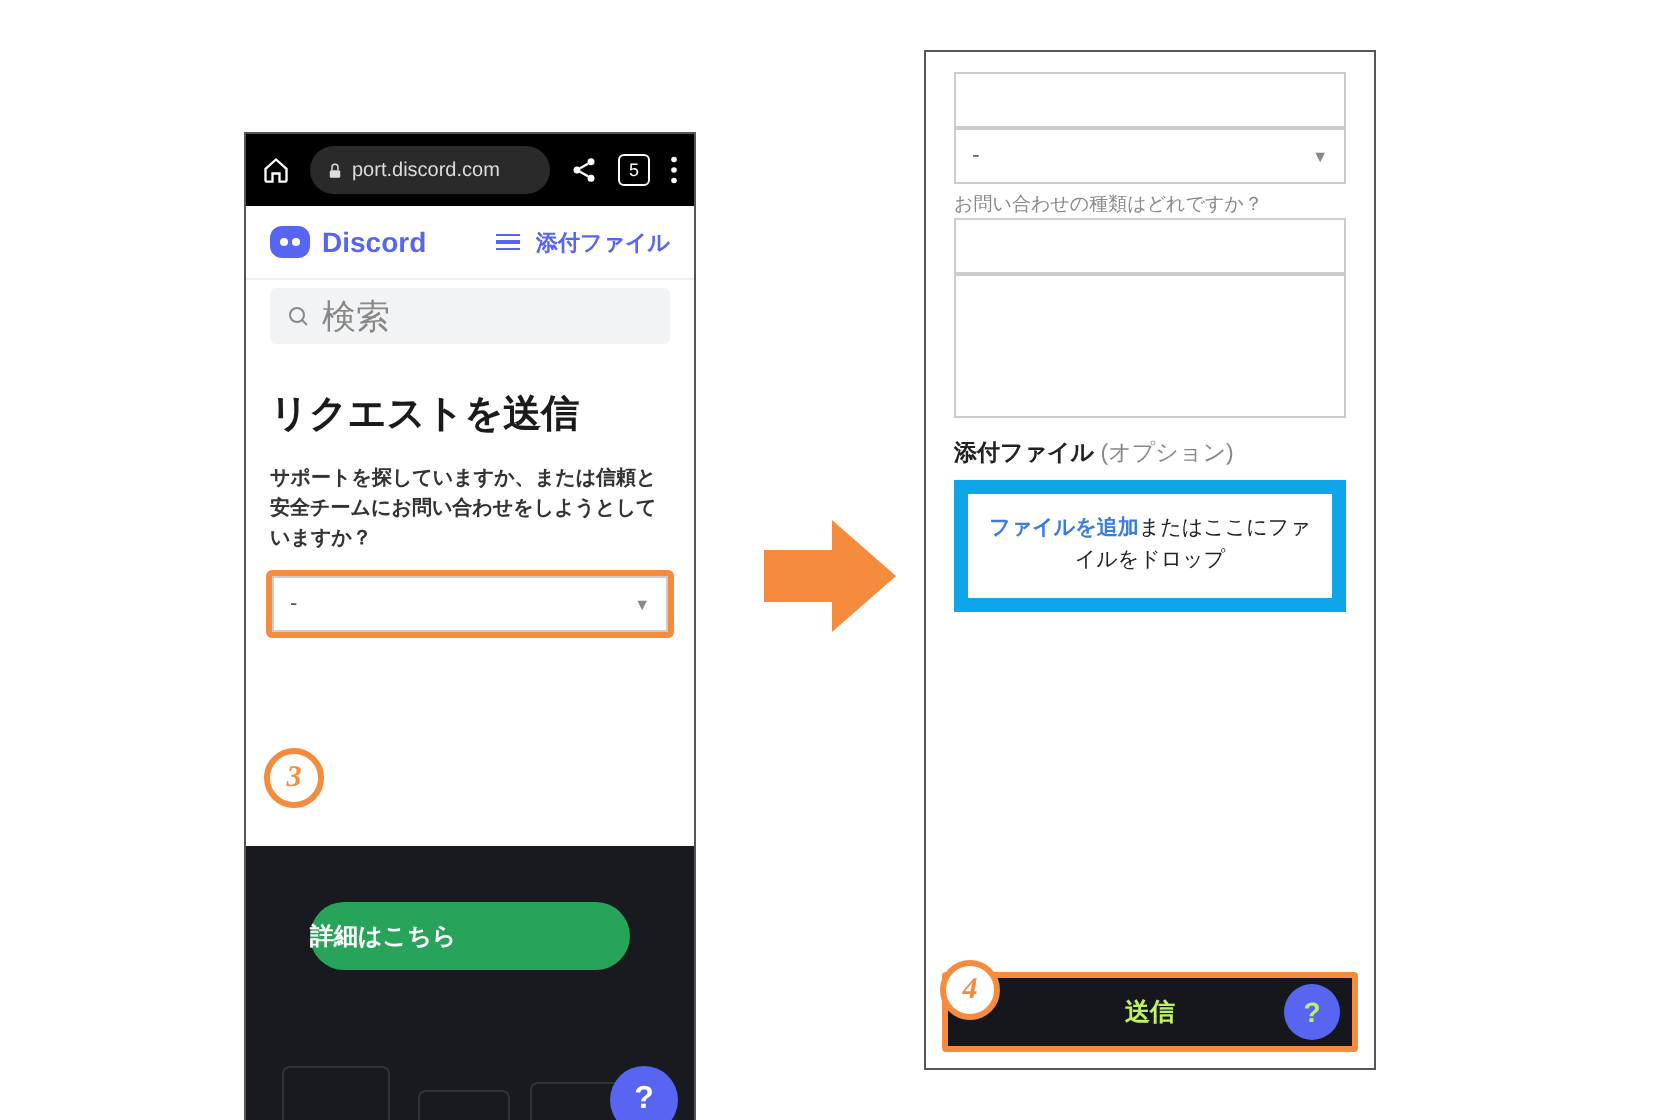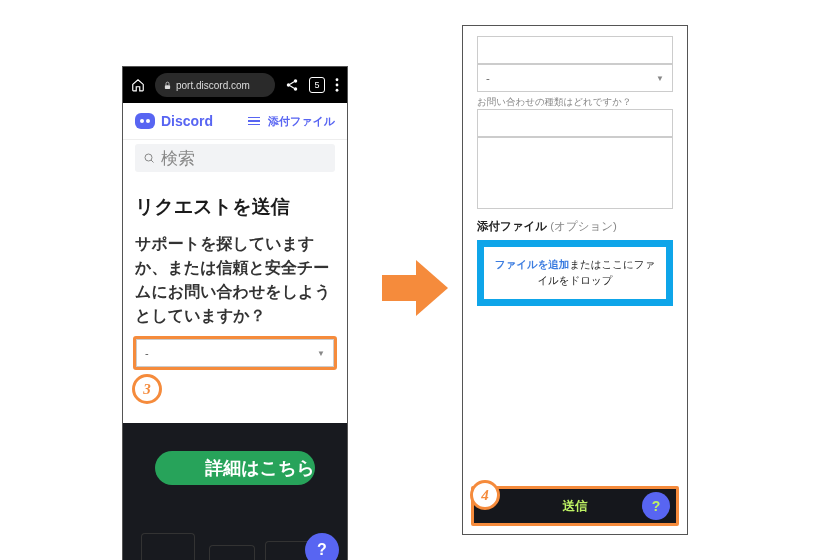--- a/index.html
+++ b/index.html
@@ -36,27 +36,27 @@
   .brand-logo::before{left:5px;} .brand-logo::after{left:11px;}
   .header-right{display:flex;align-items:center;gap:8px;color:#5865F2;font-size:11px;font-weight:600;}
   .hamburger{display:flex;flex-direction:column;gap:2px;}
   .hamburger span{width:12px;height:1.5px;background:#5865F2;}
 
   .crumbs{padding:8px 12px;font-size:10.5px;color:#5865F2;font-weight:600;}
   .crumbs .sep{color:#5865F2;margin:0 2px;}
   .searchbox{margin:4px 12px 10px;background:#f2f3f5;border-radius:3px;height:28px;display:flex;align-items:center;padding:0 8px;gap:6px;color:#888;font-size:17px;}
 
   .page-title{padding:12px 12px 6px;font-size:19px;font-weight:800;color:#1b1b1b;}
-  .descr{padding:6px 12px 0;font-size:16px;color:#333;line-height:1.5;font-weight:600;}
+  .descr{padding:6px 12px 0;font-size:10px;color:#333;line-height:1.5;font-weight:600;}
   .select-wrap{margin:8px 10px;border:3px solid #f58b3c;border-radius:3px;}
   .select-inner{border:1px solid #ccc;height:28px;display:flex;align-items:center;justify-content:space-between;padding:0 8px;font-size:11px;color:#555;}
   .select-inner .caret{font-size:8px;color:#888;}
 
   .dark-footer{background:#181a1f;position:absolute;left:0;right:0;bottom:0;height:152px;padding-top:28px;}
-  .green-btn{display:block;margin:0 auto;background:#27a35a;color:#fff;font-size:18px;font-weight:700;border-radius:18px;width:160px;height:34px;line-height:34px;text-align:right;}
+  .green-btn{display:block;margin:0 auto;background:#27a35a;color:#fff;font-size:12px;font-weight:700;border-radius:18px;width:160px;height:34px;line-height:34px;text-align:left;}
   .help-fab{position:absolute;right:8px;bottom:8px;width:34px;height:34px;border-radius:50%;background:#5865F2;color:#fff;display:flex;align-items:center;justify-content:center;font-size:16px;font-weight:700;}
 
   
   .form{padding:10px 14px;font-size:11.5px;color:#222;}
   .label{font-weight:600;margin:10px 0 6px;}
   .input{border:1px solid #ccc;height:28px;width:100%;}
   .textarea{border:1px solid #ccc;height:72px;width:100%;}
   .dropdown{border:1px solid #ccc;height:28px;width:100%;display:flex;align-items:center;justify-content:space-between;padding:0 8px;color:#666;}
   .dropdown .caret{font-size:8px;color:#888;}
   .hint{font-size:9.5px;color:#888;margin-top:4px;}

